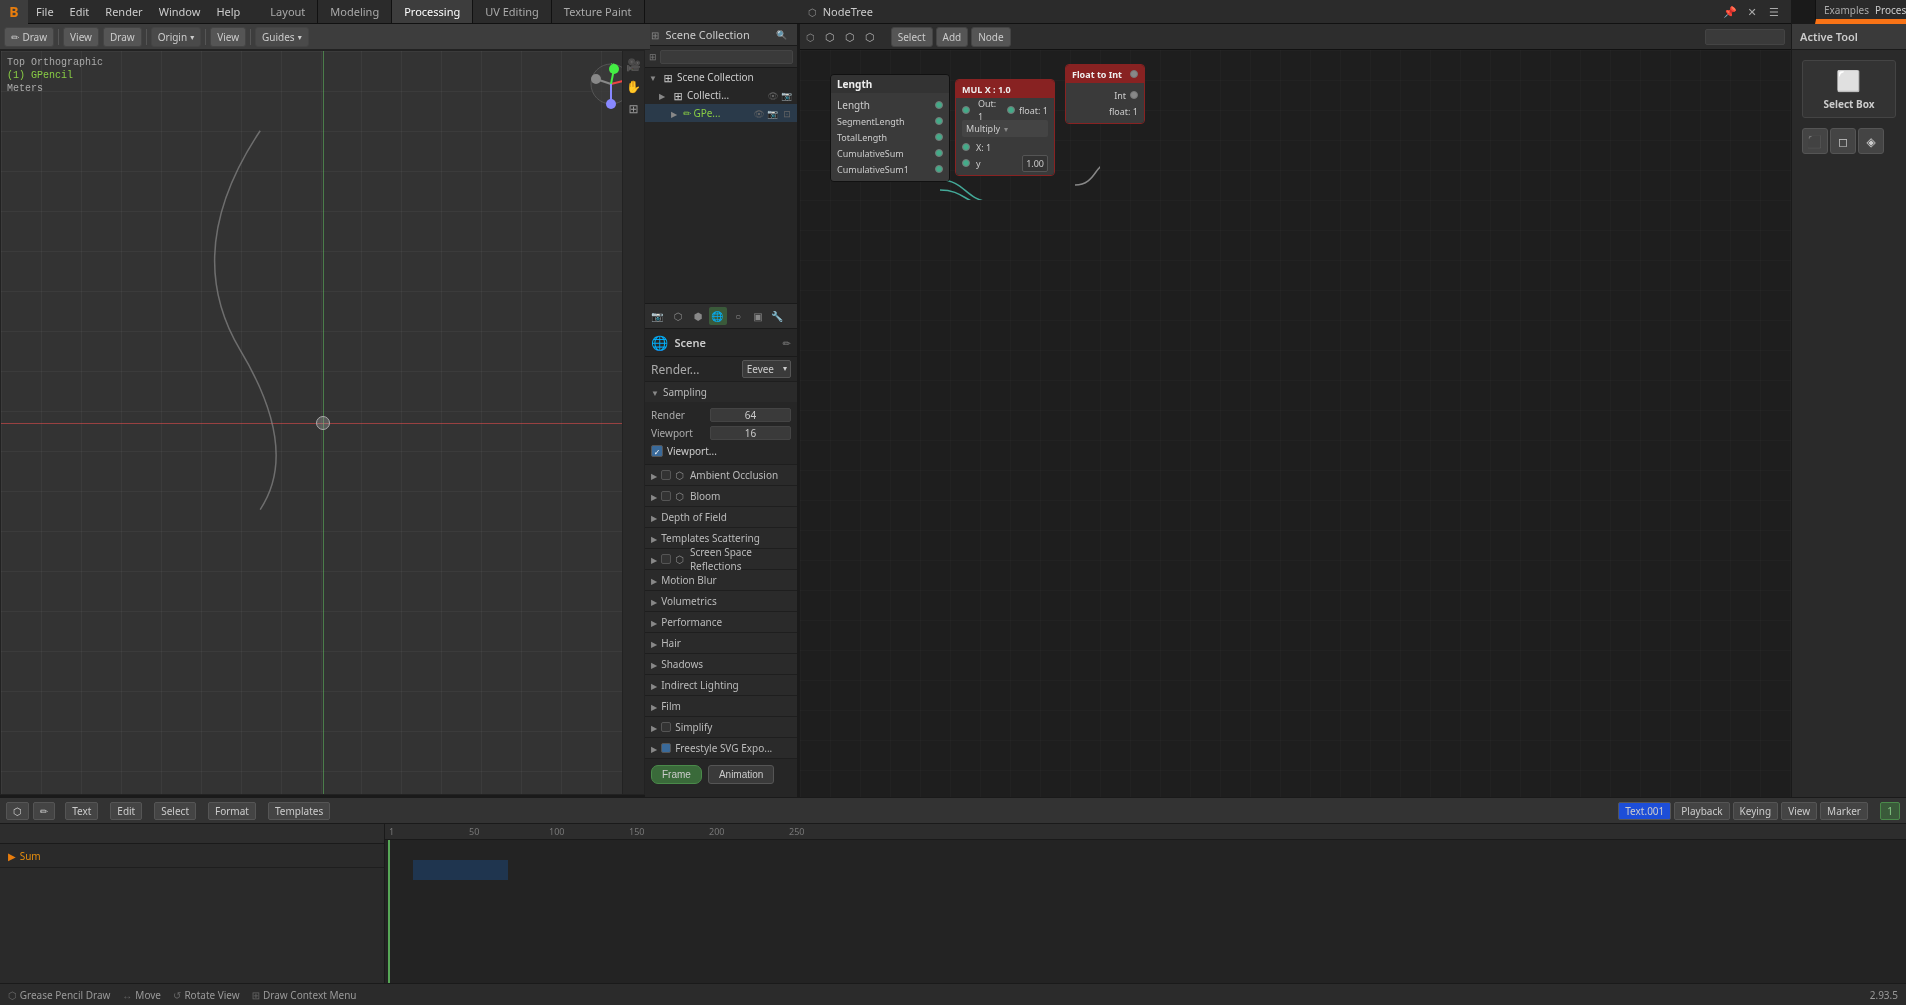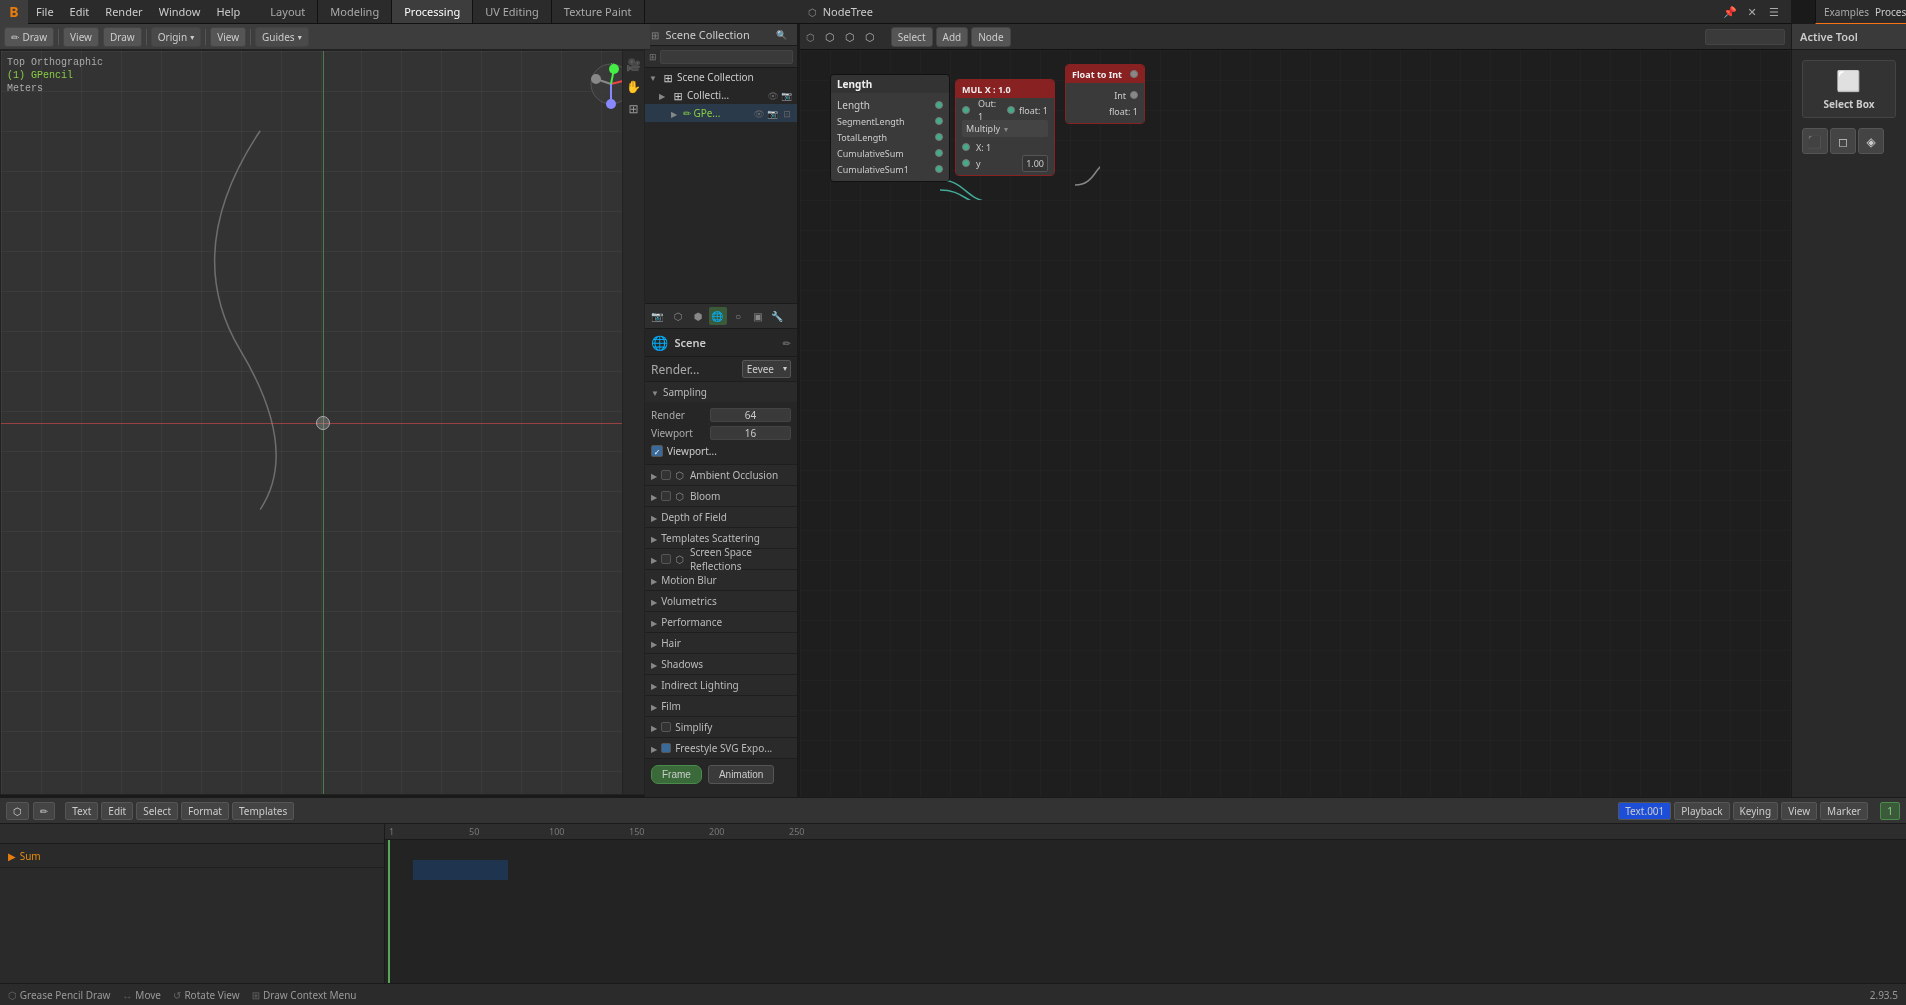--- a/index.html
+++ b/index.html
@@ -429,21 +429,21 @@
       position: absolute;
       top: 0;
       right: 0;
       width: 91px;
       height: 24px;
       background: #2a2a2a;
       display: flex;
       align-items: center;
       padding: 0 8px;
       border-left: 1px solid #111;
-      border-bottom: 1px solid #f97316;
+      border-bottom: 5px solid #f97316;
     }
 
     
     #nodetree-header {
       position: absolute;
       top: 0;
       left: 800px;
       right: 115px;
       height: 24px;
       background: #2b2b2b;
@@ -1141,21 +1141,21 @@
   </div>
 </div>
 
 <div id="bottom-area">
   <div id="bottom-toolbar">
 
     <div style="display:flex;align-items:center;gap:4px;">
       <div class="bottom-btn">⬡</div>
       <div class="bottom-btn">✏</div>
     </div>
-    <div style="display:flex;align-items:center;gap:3px;padding:0 4px;">
+    <div style="display:flex;align-items:center;gap:12px;padding:0 4px;">
       <div class="bottom-btn">Text</div>
       <div class="bottom-btn">Edit</div>
       <div class="bottom-btn">Select</div>
       <div class="bottom-btn">Format</div>
       <div class="bottom-btn">Templates</div>
     </div>
     <div style="display:flex;align-items:center;gap:3px;margin-left:auto;">
       <div style="background:#1d4ed8;border:1px solid #555;border-radius:2px;padding:1px 6px;font-size:10px;color:#ccc;">Text.001</div>
       <div class="bottom-btn">Playback</div>
       <div class="bottom-btn">Keying</div>

